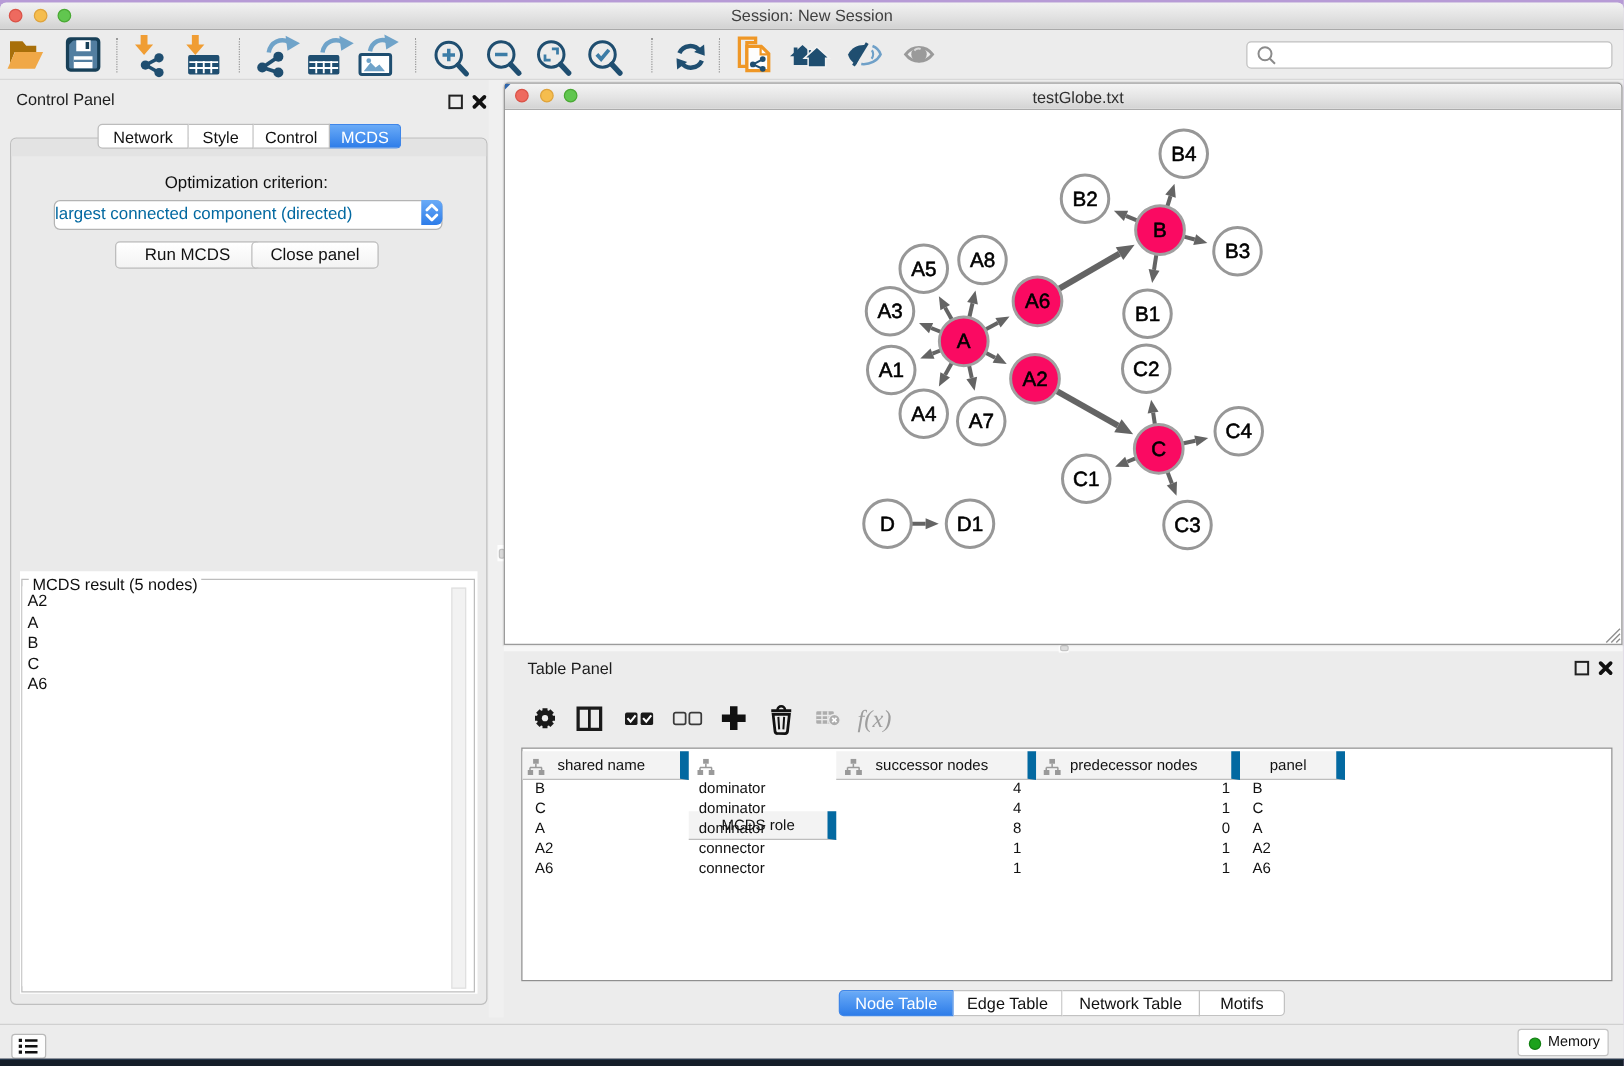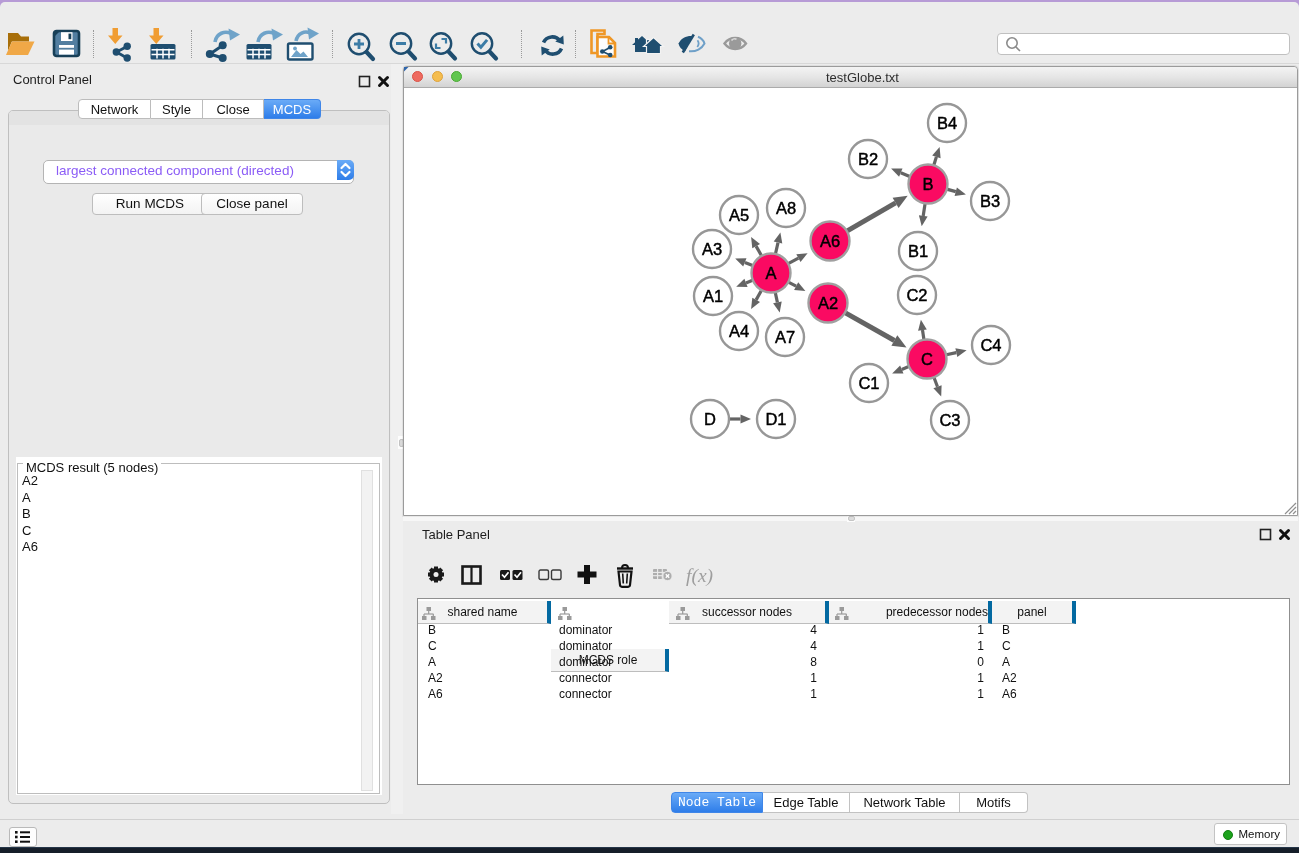--- a/index.html
+++ b/index.html
@@ -26,59 +26,65 @@
   #cpTitle { left:13px; top:70px; font-size:13px; color:#1d1d1d; }
   #cpPanel { left:8px; top:108px; width:382px; height:694px; background:#eaeaea; border:1px solid #bfbfbf; border-radius:5px; }
   .tabrow { top:97px; height:20px; }
   .tab { position:absolute; top:0; height:20px; background:#fff; border:1px solid #bcbcbc; border-left:none;
          font-size:13px; color:#111; text-align:center; line-height:19px; }
   .tab.first { border-left:1px solid #bcbcbc; border-radius:4px 0 0 4px; }
   .tab.last { border-radius:0 4px 4px 0; }
   .tab.sel { background:linear-gradient(#6aabf7,#2e7de9); color:#fff; border-color:#3f86e8; }
   #optlab { left:8px; top:136px; width:378px; text-align:center; font-size:13.5px; color:#111; }
   #combo { left:43px; top:158px; width:311px; height:24px; background:#fff; border:1px solid #b4b4b4; border-radius:5px;
-           font-size:13.5px; color:#8b5cf6; line-height:19px; padding-left:12px; }
+           font-size:13.5px; color:#0369a1; line-height:19px; }
   #comboBtn { left:337px; top:158px; width:17px; height:20px; border-radius:0 5px 5px 0;
            background:linear-gradient(#6aabf7,#2e7de9); }
   .btn { background:linear-gradient(#ffffff,#f3f3f3); border:1px solid #bdbdbd; border-radius:4px;
          font-size:13.5px; color:#111; text-align:center; line-height:20px; height:22px; top:191px; }
   #grpWhite { left:16px; top:455px; width:366px; height:338px; background:#fff; }
   #grp { left:17px; top:461px; width:363px; height:331px; border:1px solid #bdbdbd; }
   #grpLabel { left:23px; top:458px; font-size:13px; color:#111; background:#fff; padding:0 3px; }
   #grpList { left:18px; top:467px; width:340px; height:320px; background:#fff;
              font-size:13px; color:#111; line-height:16.6px; padding:4px 0 0 4px; }
   #grpScroll { left:361px; top:468px; width:12px; height:321px; background:#f2f2f2; border:1px solid #e0e0e0; }
   
   #netwin { left:403px; top:64px; width:895px; height:450px; background:#fff; border:1px solid #9b9b9b;
             border-radius:4px 4px 0 0; box-shadow:0 0 0 1px rgba(0,0,0,0.06); }
   #nettitle { left:0; top:0; width:893px; height:21px; background:linear-gradient(#f4f4f4,#e4e4e4 55%,#d3d3d3);
               border-bottom:1px solid #ababab; border-radius:4px 4px 0 0; }
   .tl2 { width:11px; height:11px; border-radius:50%; top:4px; }
   #nettitletxt { left:12px; top:3px; width:893px; text-align:center; font-size:13px; color:#2e2e2e; }
   
   #tpTitle { left:422px; top:525px; font-size:13px; color:#1d1d1d; }
   #tbl { left:417px; top:596px; width:873px; height:187px; background:#fff; border:1px solid #8f8f8f; }
-  .th { position:absolute; top:2px; height:23px; background:#f3f3f3; border-right:4px solid #0369a1;
+  .th { position:absolute; top:2px; height:23px; background:#f3f3f3; border-right:7px solid #0369a1;
         border-bottom:1px solid #bdbdbd; font-size:12px; color:#111; text-align:center; line-height:23px; }
   .td { position:absolute; font-size:12px; color:#111; line-height:16.2px; }
   .bt { position:absolute; top:790px; height:21px; background:#fff; border:1px solid #c2c2c2; border-left:none;
         font-size:13px; color:#111; text-align:center; line-height:20px; }
   .bt.first { border-left:1px solid #c2c2c2; border-radius:4px 0 0 4px; }
   .bt.last { border-radius:0 4px 4px 0; }
-  .bt.sel { background:linear-gradient(#6aabf7,#2e7de9); color:#fff; border-color:#3f86e8;font-family:Liberation Mono, monospace; }
+  .bt.sel { background:linear-gradient(#6aabf7,#2e7de9); color:#fff; border-color:#3f86e8; }
   
   #statusbar { left:0; top:817px; width:1299px; height:30px; background:#ececec; border-top:1px solid #d0d0d0; }
   #memBtn { left:1214px; top:3px; width:73px; height:22px; background:#fff; border:1px solid #c3c3c3; border-radius:3px;
             font-size:11.5px; color:#111; line-height:20px; text-align:right; padding-right:6px; }
   #listBtn { left:9px; top:7px; width:28px; height:20px; background:#fdfdfd; border:1px solid #b9b9b9; border-radius:3px; }
 </style>
 </head>
 <body>
 <div id="app">
   <div class="abs" id="mainwin">
+    <div class="abs" id="titlebar">
+      <div class="abs tl r" style="left:6.5px;"></div>
+      <div class="abs tl y" style="left:26.5px;"></div>
+      <div class="abs tl g" style="left:46px;"></div>
+      <div class="abs" id="wtitle">Session: New Session</div>
+    </div>
     <div class="abs" id="toolbar">
       <div class="abs" id="search"></div>
       <div class="abs sep" style="left:93px;"></div>
       <div class="abs sep" style="left:191px;"></div>
       <div class="abs sep" style="left:332px;"></div>
       <div class="abs sep" style="left:521px;"></div>
       <div class="abs sep" style="left:575px;"></div>
       <svg class="abs" style="left:0;top:0;" width="1299" height="39" viewBox="0 0 1299 39">
 
         <g>
@@ -233,23 +239,24 @@
       <g stroke="#111" stroke-width="3" stroke-linecap="round">
         <line x1="21.5" y1="2.5" x2="29.5" y2="10.5"></line>
           <line x1="29.5" y1="2.5" x2="21.5" y2="10.5"></line>
       </g>
     </svg>
     <div class="abs" id="cpPanel"></div>
     <div class="abs" style="left:9px; top:109px; width:380px; height:14px; background:#e3e3e3; border-radius:4px 4px 0 0;"></div>
     <div class="abs tabrow" style="left:0;">
       <div class="tab first" style="left:78px; width:73px;">Network</div>
       <div class="tab" style="left:151px; width:52px;">Style</div>
-      <div class="tab" style="left:203px; width:61px;">Close</div>
+      <div class="tab" style="left:203px; width:61px;">Control</div>
       <div class="tab last sel" style="left:264px; width:57px;">MCDS</div>
     </div>
+    <div class="abs" id="optlab">Optimization criterion:</div>
     <div class="abs" id="combo">largest connected component (directed)</div>
     <div class="abs" id="comboBtn">
       <svg width="17" height="20" viewBox="0 0 17 20">
         <path d="M4.5,8 L8.5,4 L12.5,8" fill="none" stroke="#fff" stroke-width="2.2" stroke-linecap="round" stroke-linejoin="round"></path>
         <path d="M4.5,12 L8.5,16 L12.5,12" fill="none" stroke="#fff" stroke-width="2.2" stroke-linecap="round" stroke-linejoin="round"></path>
       </svg>
     </div>
     <div class="abs btn" style="left:92px; width:116px;">Run MCDS</div>
     <div class="abs btn" style="left:201px; width:102px;">Close panel</div>
     <div class="abs" id="grpWhite"></div>
@@ -436,21 +443,21 @@
             <line x1="16.2" y1="5.3" x2="12.8" y2="8.7"></line>
         </g>
       </g>
 
       <text x="269" y="23.5" font-family="Liberation Serif, serif" font-style="italic" font-size="19.5" fill="#9e9e9e">f(x)</text>
     </svg>
     <div class="abs" id="tbl">
       <div class="th" style="left:0; width:133px;">shared name</div>
       <div class="th" style="left:133px; width:118px;margin-top:48px;">MCDS role</div>
       <div class="th" style="left:251px; width:160px;">successor nodes</div>
-      <div class="th" style="left:411px; width:163px;text-align:right;">predecessor nodes</div>
+      <div class="th" style="left:411px; width:163px;">predecessor nodes</div>
       <div class="th" style="left:574px; width:84px;">panel</div>
       <svg class="abs" style="left:4px;top:8px;" width="670" height="14" viewBox="0 0 670 14">
         <g fill="#9a9a9a" stroke="#9a9a9a">
           <g id="treeic">
             <rect x="4.5" y="0" width="4.5" height="4" stroke="none"></rect>
             <line x1="6.7" y1="4" x2="6.7" y2="7" stroke-width="1.2"></line>
             <line x1="2" y1="7" x2="11.5" y2="7" stroke-width="1.2"></line>
             <line x1="2" y1="7" x2="2" y2="9" stroke-width="1.2"></line>
             <line x1="11.3" y1="7" x2="11.3" y2="9" stroke-width="1.2"></line>
             <rect x="0" y="9" width="4.5" height="4" stroke="none"></rect>

